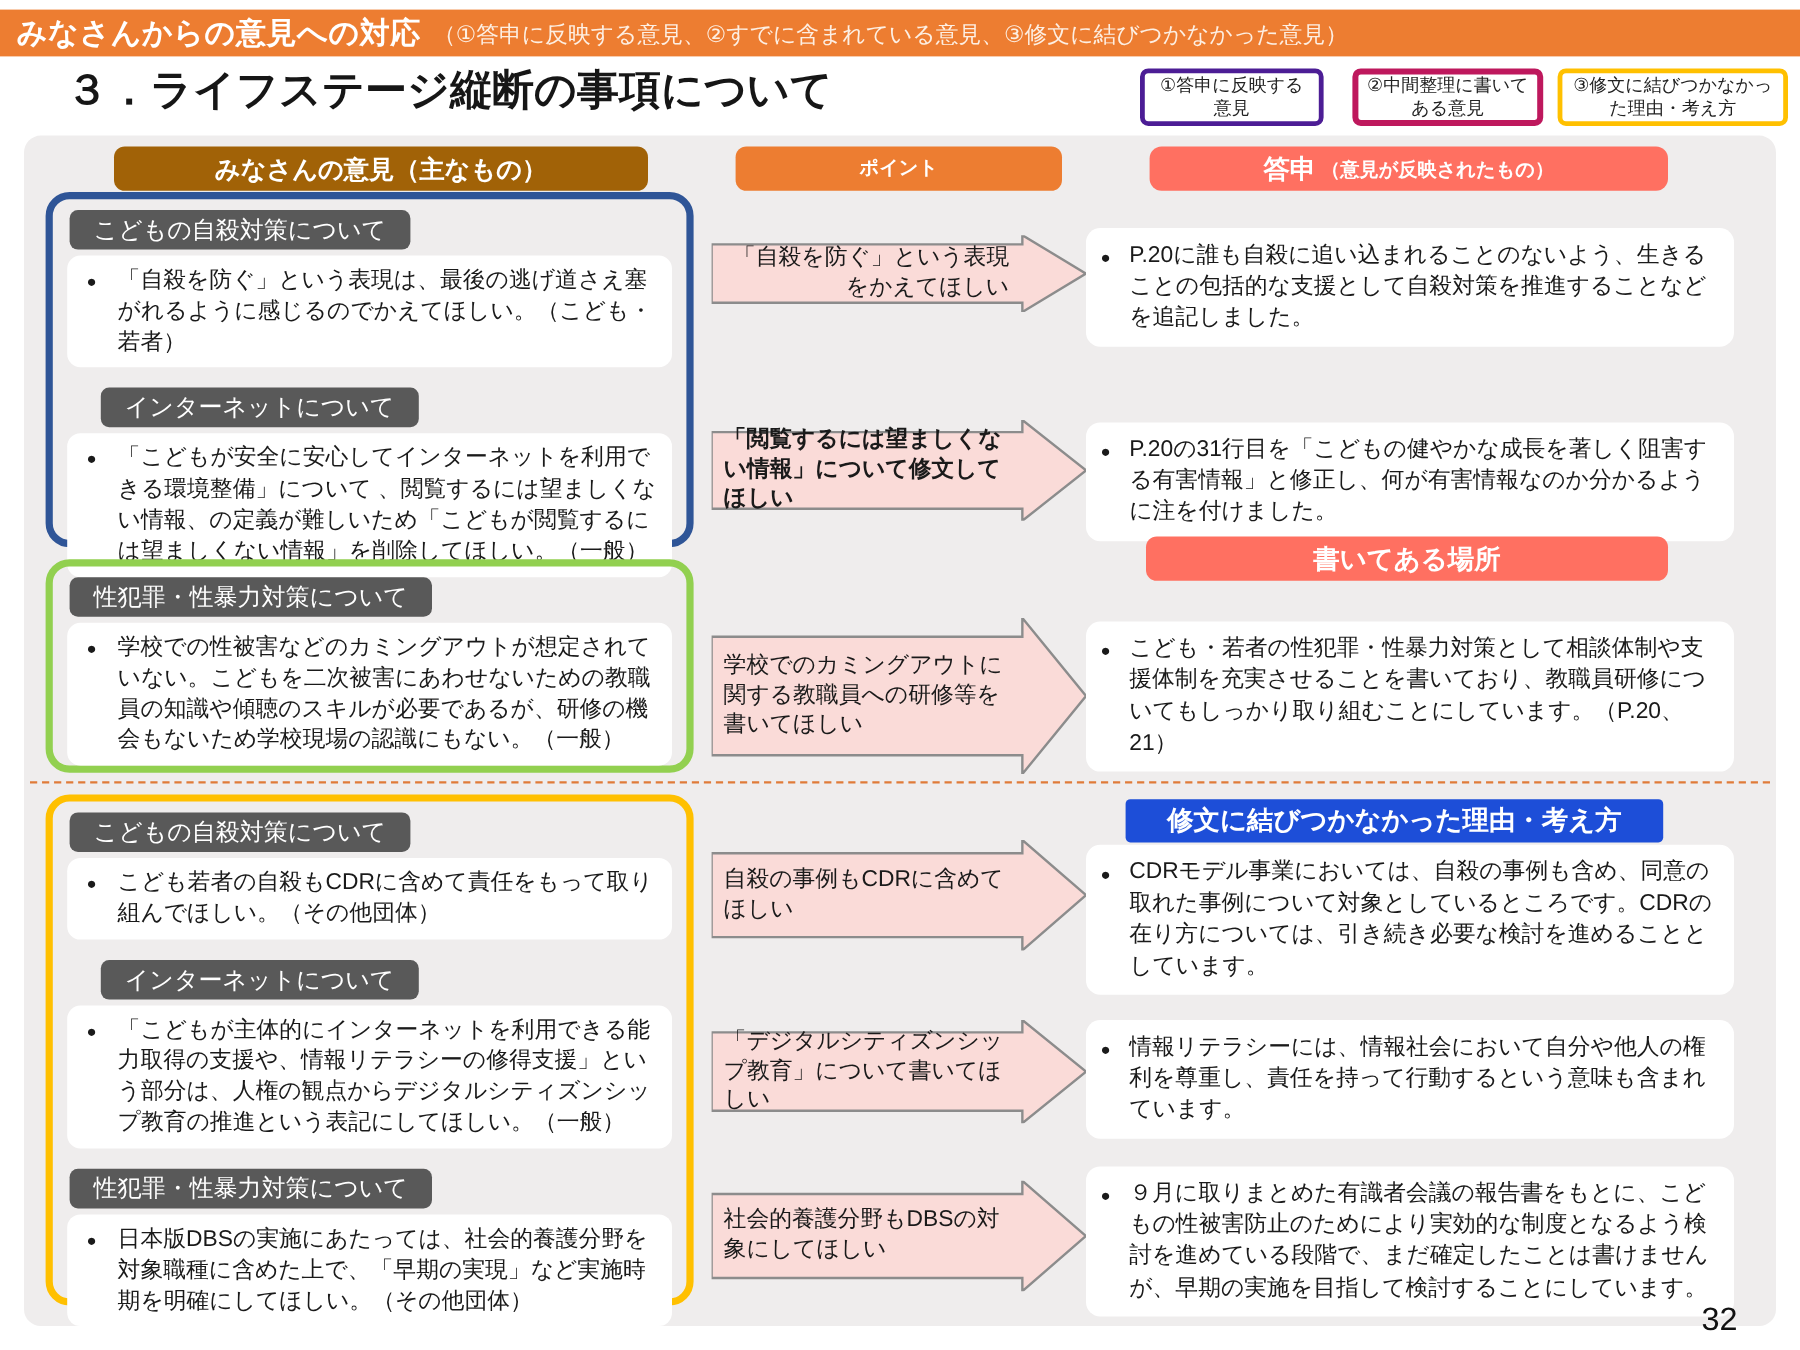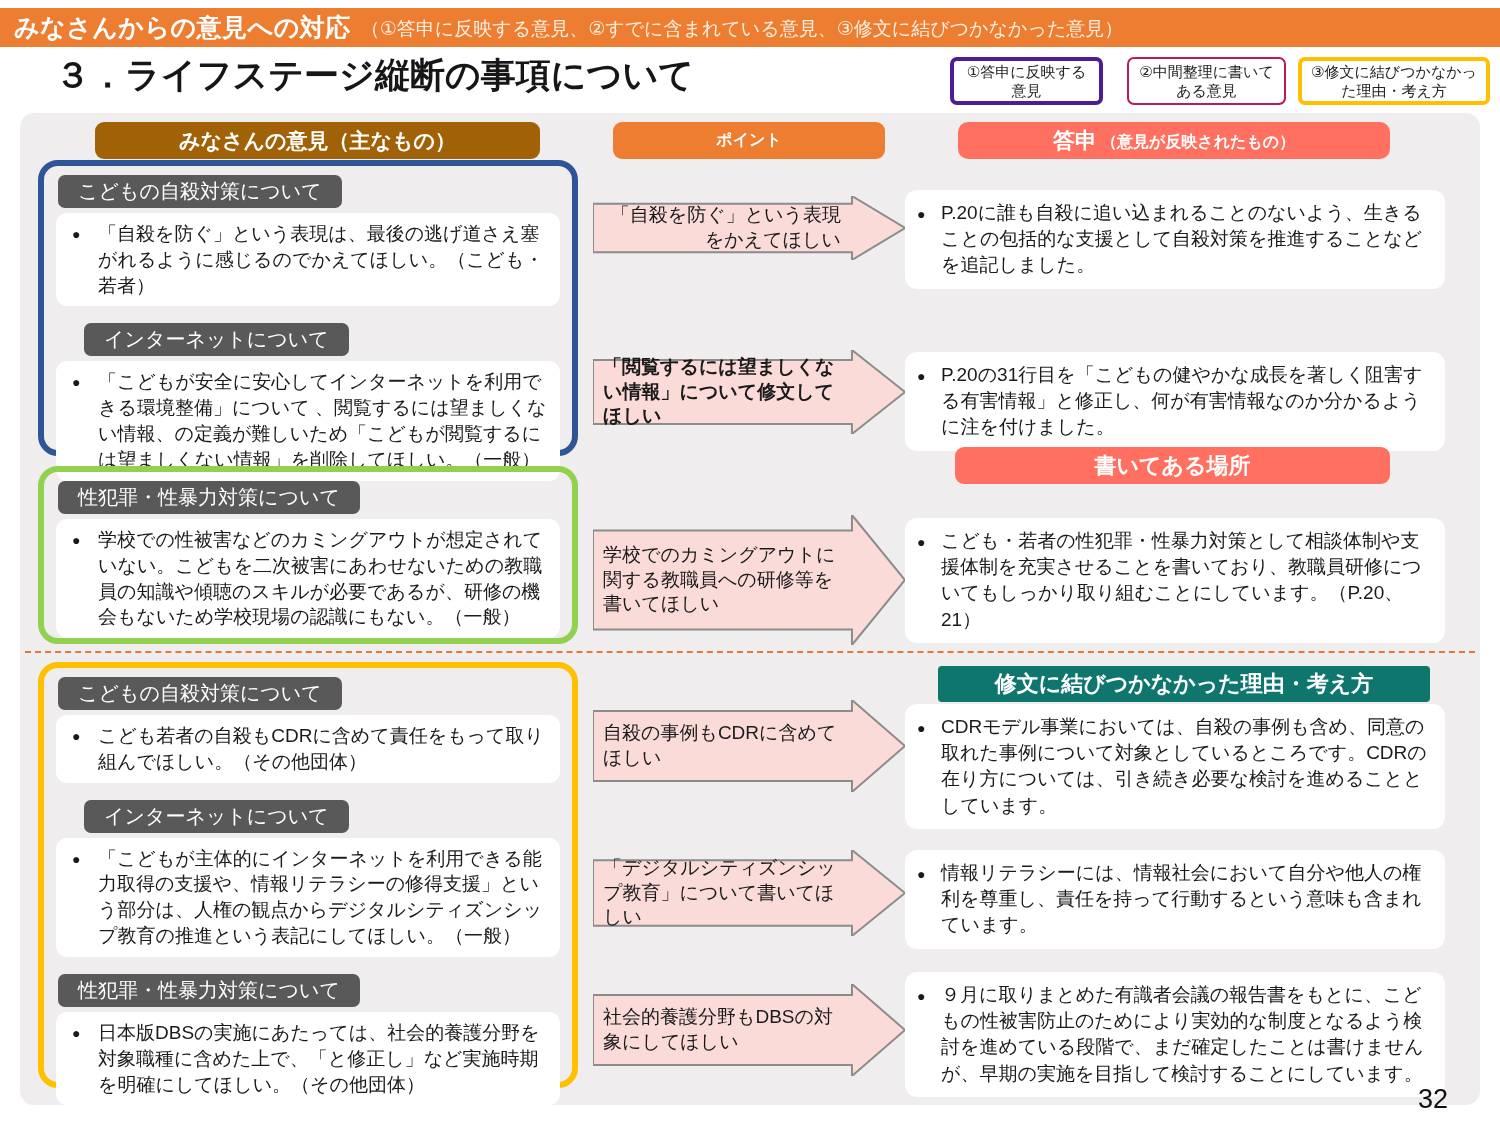--- a/index.html
+++ b/index.html
@@ -13,21 +13,21 @@
   .top-title { color:#ffffff; font-weight:bold; font-size:25px; letter-spacing:0.5px; }
   .top-sub   { color:#FDEFE3; font-size:19px; margin-left:10px; padding-top:2px; }
 
   .page-title { position:absolute; left:55px; top:52px; font-size:35px; font-weight:600; color:#161616; }
 
   
   .legend-box { position:absolute; top:57px; height:48px; background:#ffffff; border-radius:7px;
                 display:flex; align-items:center; justify-content:center; text-align:center;
                 font-size:15px; line-height:1.3; color:#222; padding:2px 6px; }
   .legend-1 { left:950px;  width:153px; border:4px solid #4c1d95; }
-  .legend-2 { left:1127px; width:159px; border:2px solid #be185d; }
+  .legend-2 { left:1127px; width:159px; border:5px solid #be185d; }
   .legend-3 { left:1298px; width:192px; border:4px solid #FFC000; }
 
   
   .panel { position:absolute; left:20px; top:113px; width:1460px; height:992px;
            background:#EFEDED; border-radius:14px; }
 
   
   .col-header { position:absolute; top:122px; height:37px; display:flex; align-items:center;
                 justify-content:center; color:#fff; font-weight:bold; }
   .col-opinions { left:95px;  width:445px; background:#a16207; border-radius:9px; font-size:21px; }
@@ -71,21 +71,21 @@
   .reply-2 { top:352px; min-height:96px; }
   .reply-3 { top:518px; min-height:100px; }
   .reply-4 { top:704px; min-height:100px; }
   .reply-5 { top:850px; min-height:96px; }
   .reply-6 { top:972px; min-height:122px; }
 
   
   .red-header { position:absolute; display:flex; align-items:center; justify-content:center;
                 color:#ffffff; font-weight:bold; font-size:22px; }
   .red-header-place { left:955px; top:447px; width:435px; height:37px; background:#FF7061; border-radius:9px; }
-  .red-header-reason { left:938px; top:666px; width:492px; height:36px; background:#0f766e; border-radius:4px;font-family:Liberation Serif, serif; }
+  .red-header-reason { left:938px; top:666px; width:448px; height:36px; background:#1d4ed8; border-radius:4px;font-family:Liberation Serif, serif; }
 
   .page-number { position:absolute; left:1418px; top:1084px; font-size:27px; color:#111; }
 </style>
 </head>
 <body>
 
 <div class="stage">
 
   <div class="panel"></div>
 
@@ -120,21 +120,21 @@
   </div>
 
   <div class="divider"></div>
 
   <div class="group group-yellow">
     <div class="group-label">こどもの自殺対策について</div>
     <div class="opinion-card">こども若者の自殺もCDRに含めて責任をもって取り組んでほしい。（その他団体）</div>
     <div class="group-label" style="margin-left:40px;">インターネットについて</div>
     <div class="opinion-card">「こどもが主体的にインターネットを利用できる能力取得の支援や、情報リテラシーの修得支援」という部分は、人権の観点からデジタルシティズンシップ教育の推進という表記にしてほしい。（一般）</div>
     <div class="group-label">性犯罪・性暴力対策について</div>
-    <div class="opinion-card">日本版DBSの実施にあたっては、社会的養護分野を対象職種に含めた上で、「と修正し」など実施時期を明確にしてほしい。（その他団体）</div>
+    <div class="opinion-card">日本版DBSの実施にあたっては、社会的養護分野を対象職種に含めた上で、「早期の実現」など実施時期を明確にしてほしい。（その他団体）</div>
   </div>
 
   <div class="arrow arrow-1">
     <svg viewBox="0 0 100 100" preserveAspectRatio="none">
       <polygon points="0,12 83,12 83,0 100,50 83,100 83,88 0,88" fill="#FADBD8" stroke="#8C8C8C" stroke-width="2" vector-effect="non-scaling-stroke"></polygon>
     </svg>
     <div class="arrow-text">「自殺を防ぐ」という表現をかえてほしい</div>
   </div>
   <div class="arrow arrow-2">
     <svg viewBox="0 0 100 100" preserveAspectRatio="none">

